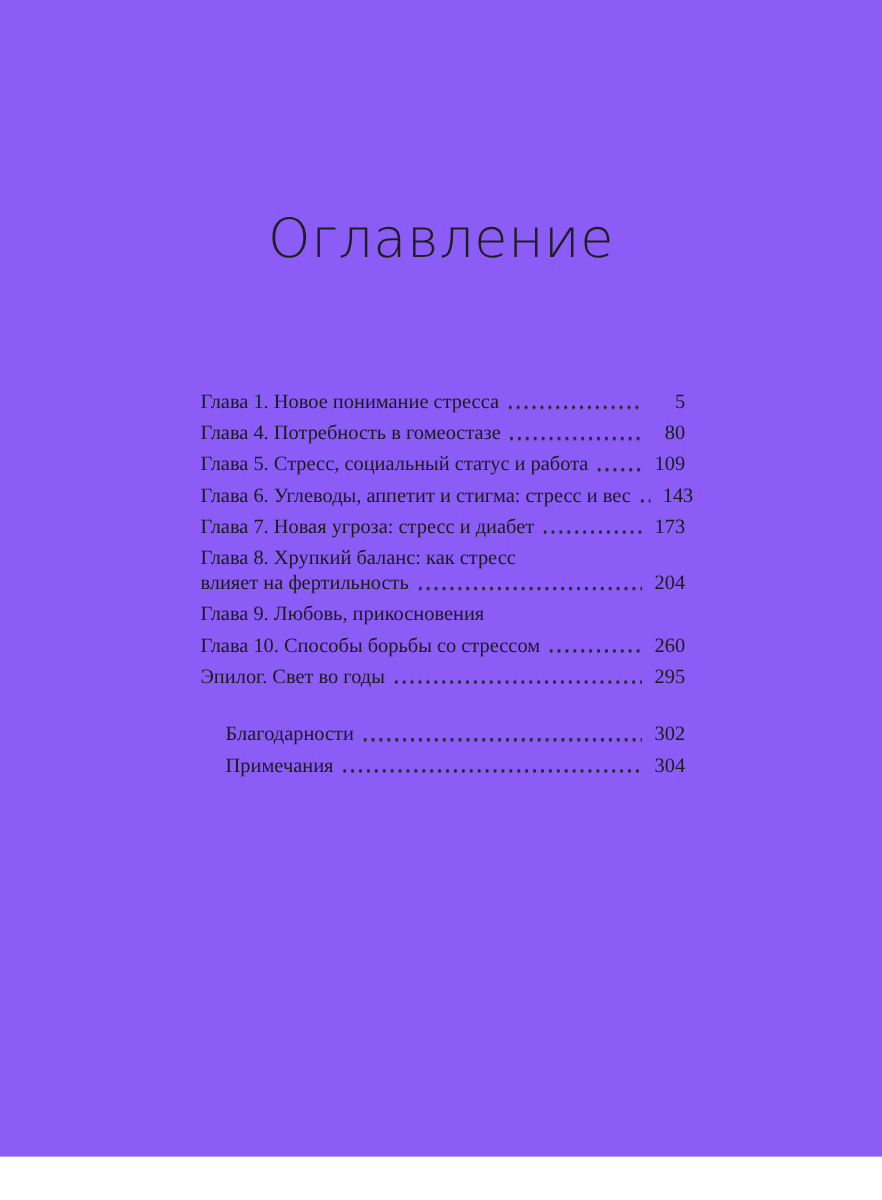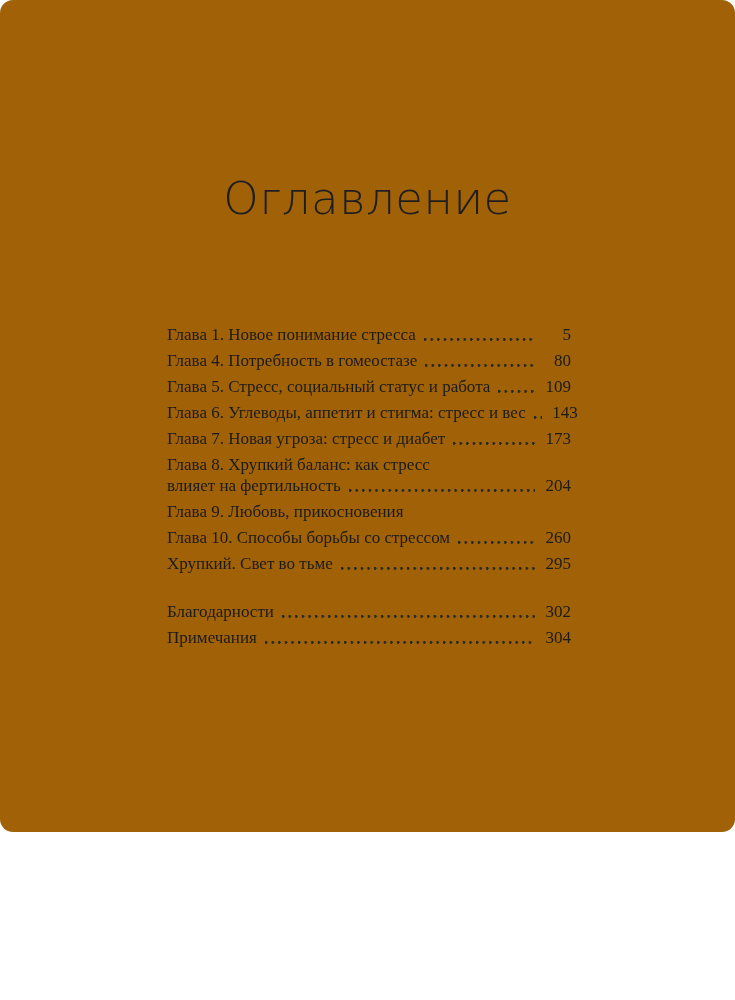--- a/index.html
+++ b/index.html
@@ -3,24 +3,23 @@
 <meta charset="utf-8">
 <style>
   html, body {
     margin: 0;
     padding: 0;
     background: #ffffff;
   }
   .page {
     position: relative;
     width: 735px;
-    height: 832px;
-    background: #a16207;
+    height: 964px;
+    background: #8b5cf6;
     overflow: hidden;
-    border-radius: 13px;
   }
   .title {
     margin: 0;
     padding-top: 176px;
     text-align: center;
     font-family: "DejaVu Sans", "Liberation Sans", sans-serif;
     font-weight: 200;
     font-size: 45px;
     line-height: 45px;
     color: #1e1e1e;
@@ -56,20 +55,21 @@
     background-repeat: repeat-x;
     background-position: left 0 bottom 4px;
   }
   .pagenum {
     min-width: 30px;
     text-align: right;
     white-space: nowrap;
   }
   .backmatter {
     margin-top: 27px;
+    margin-left: 21px;
   }
 </style>
 </head>
 <body>
 
 <div class="page">
   <h1 class="title">Оглавление</h1>
   <div class="toc">
     <div id="toc-main">
         <div class="entry">
@@ -120,21 +120,21 @@
         </div>
         <div class="entry">
           <div class="line last">
             <span class="label">Глава 10. Способы борьбы со стрессом</span>
             <span class="leader"></span>
             <span class="pagenum">260</span>
           </div>
         </div>
         <div class="entry">
           <div class="line last">
-            <span class="label">Хрупкий. Свет во тьме</span>
+            <span class="label">Эпилог. Свет во годы</span>
             <span class="leader"></span>
             <span class="pagenum">295</span>
           </div>
         </div>
       </div>
     <div id="toc-back" class="backmatter">
         <div class="entry">
           <div class="line last">
             <span class="label">Благодарности</span>
             <span class="leader"></span>

